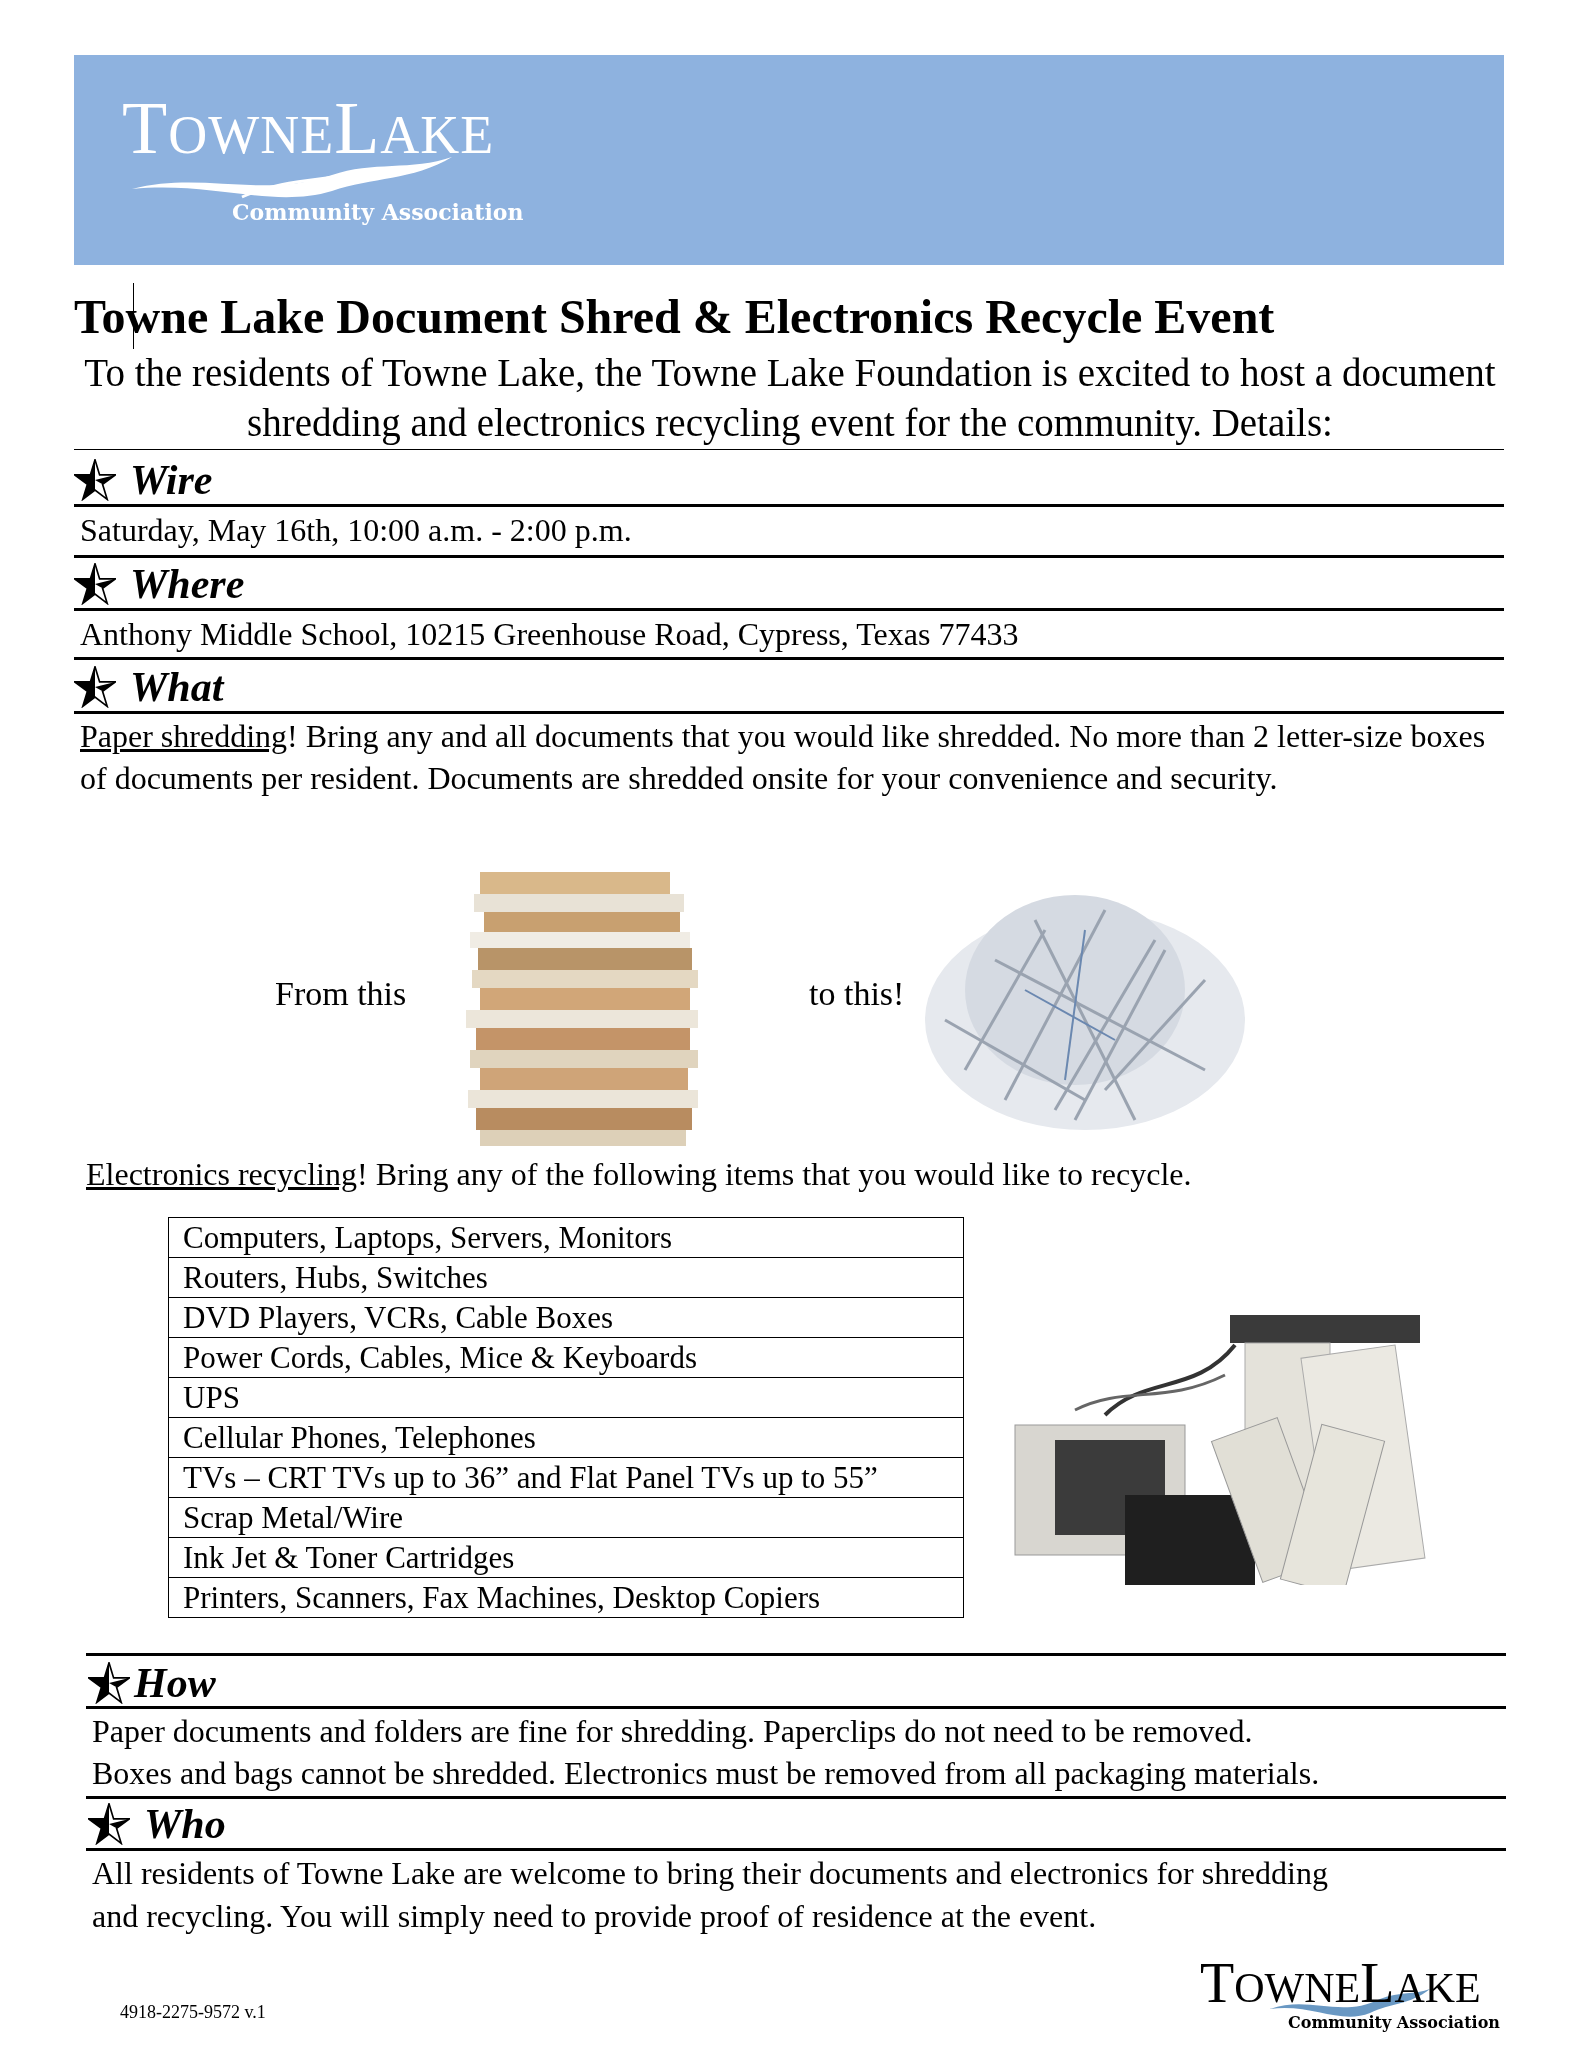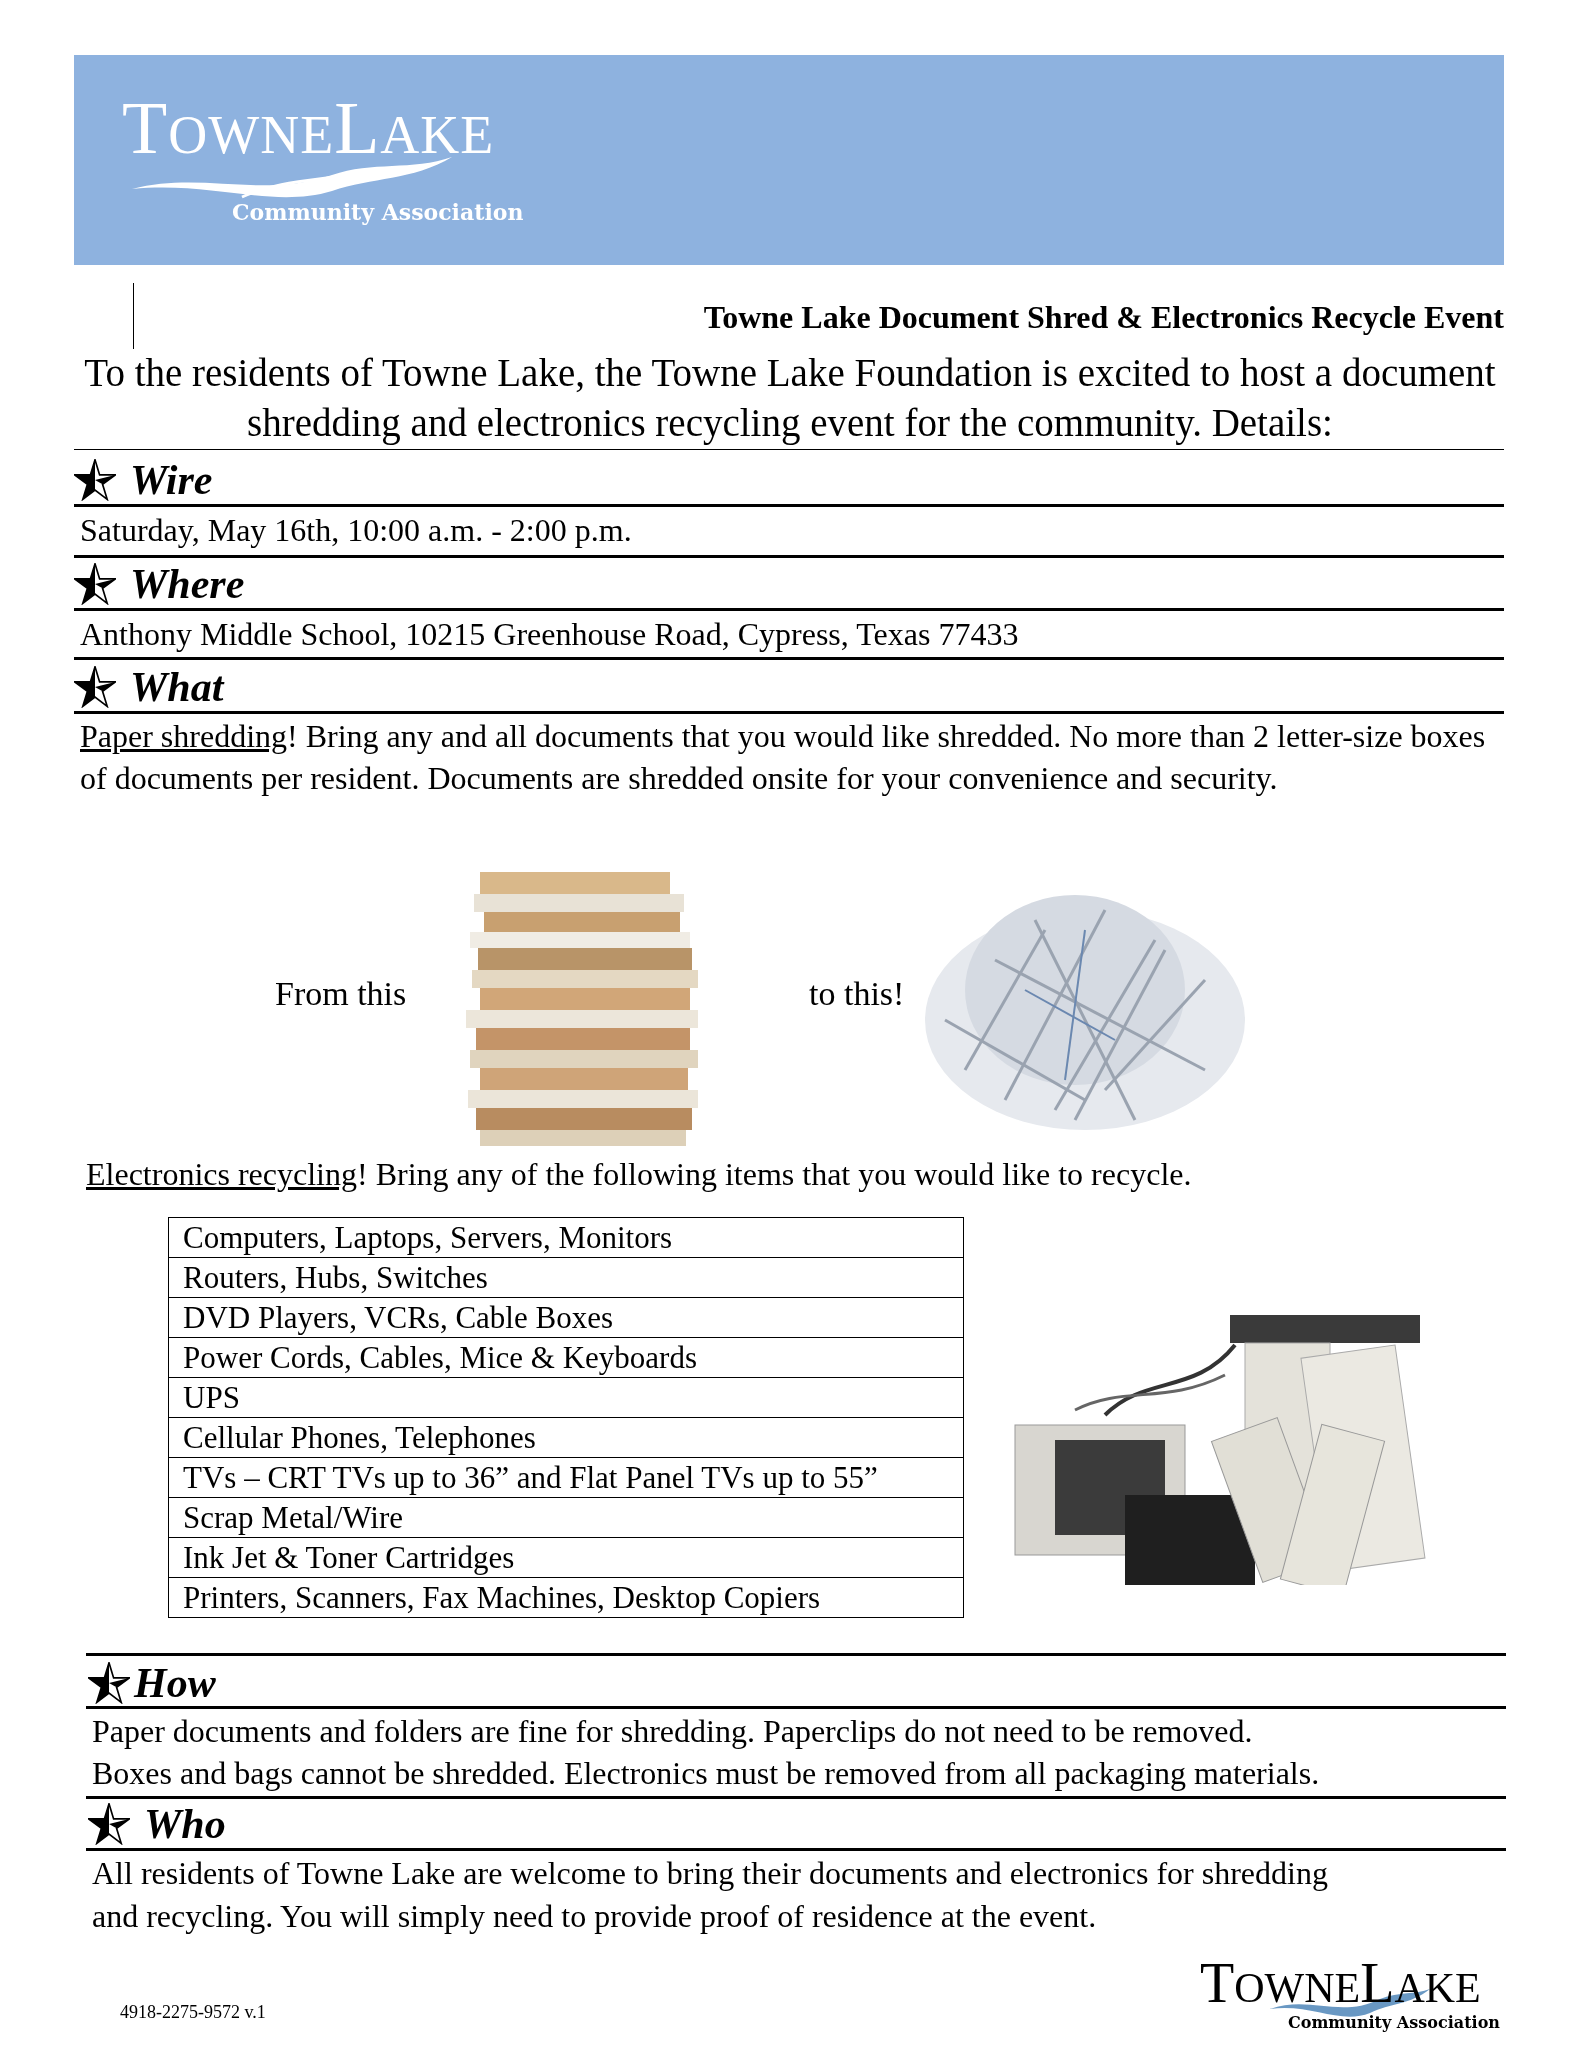--- a/index.html
+++ b/index.html
@@ -10,21 +10,21 @@
   
   .banner { left: 74px; top: 55px; width: 1430px; height: 210px; background: #8eb2df; }
   .logo-big { left: 48px; top: 36px; width: 420px; height: 160px; }
   .logo-big .tw { position: absolute; left: 0; top: 0; font-family: "Liberation Serif", serif;
                   color: #fff; font-size: 74px; letter-spacing: 1px; line-height: 1; white-space: nowrap; }
   .logo-big .tw .sm { font-size: 54px; }
   .logo-big .ca { position: absolute; left: 110px; top: 108px; color: #fff; font-family: "DejaVu Serif", serif;
                   font-weight: bold; font-size: 22px; white-space: nowrap; }
   .logo-big svg { position: absolute; left: 0; top: 60px; }
 
-  .title { left: 74px; width: 1430px; top: 288px; text-align: right; font-weight: bold; font-size: 32px; line-height: 58px; }
+  .title { left: 74px; width: 1430px; top: 288px; text-align: left; font-weight: bold; font-size: 48px; line-height: 58px; }
   .cursor { left: 133px; top: 283px; width: 1px; height: 66px; background: #000; }
   .intro { left: 80px; width: 1420px; top: 348px; text-align: center; font-size: 39px; line-height: 50px; }
 
   .rule { left: 74px; width: 1430px; background: #000; }
   .rule-thin { height: 1px; }
   .rule-thick { height: 3px; }
 
   .sec-head { left: 74px; font-style: italic; font-weight: bold; font-size: 42px; line-height: 50px; display: flex; align-items: center; }
   .star { width: 42px; height: 42px; margin-right: 14px; }
   .line-text { left: 80px; font-size: 32px; line-height: 42px; white-space: nowrap; }

